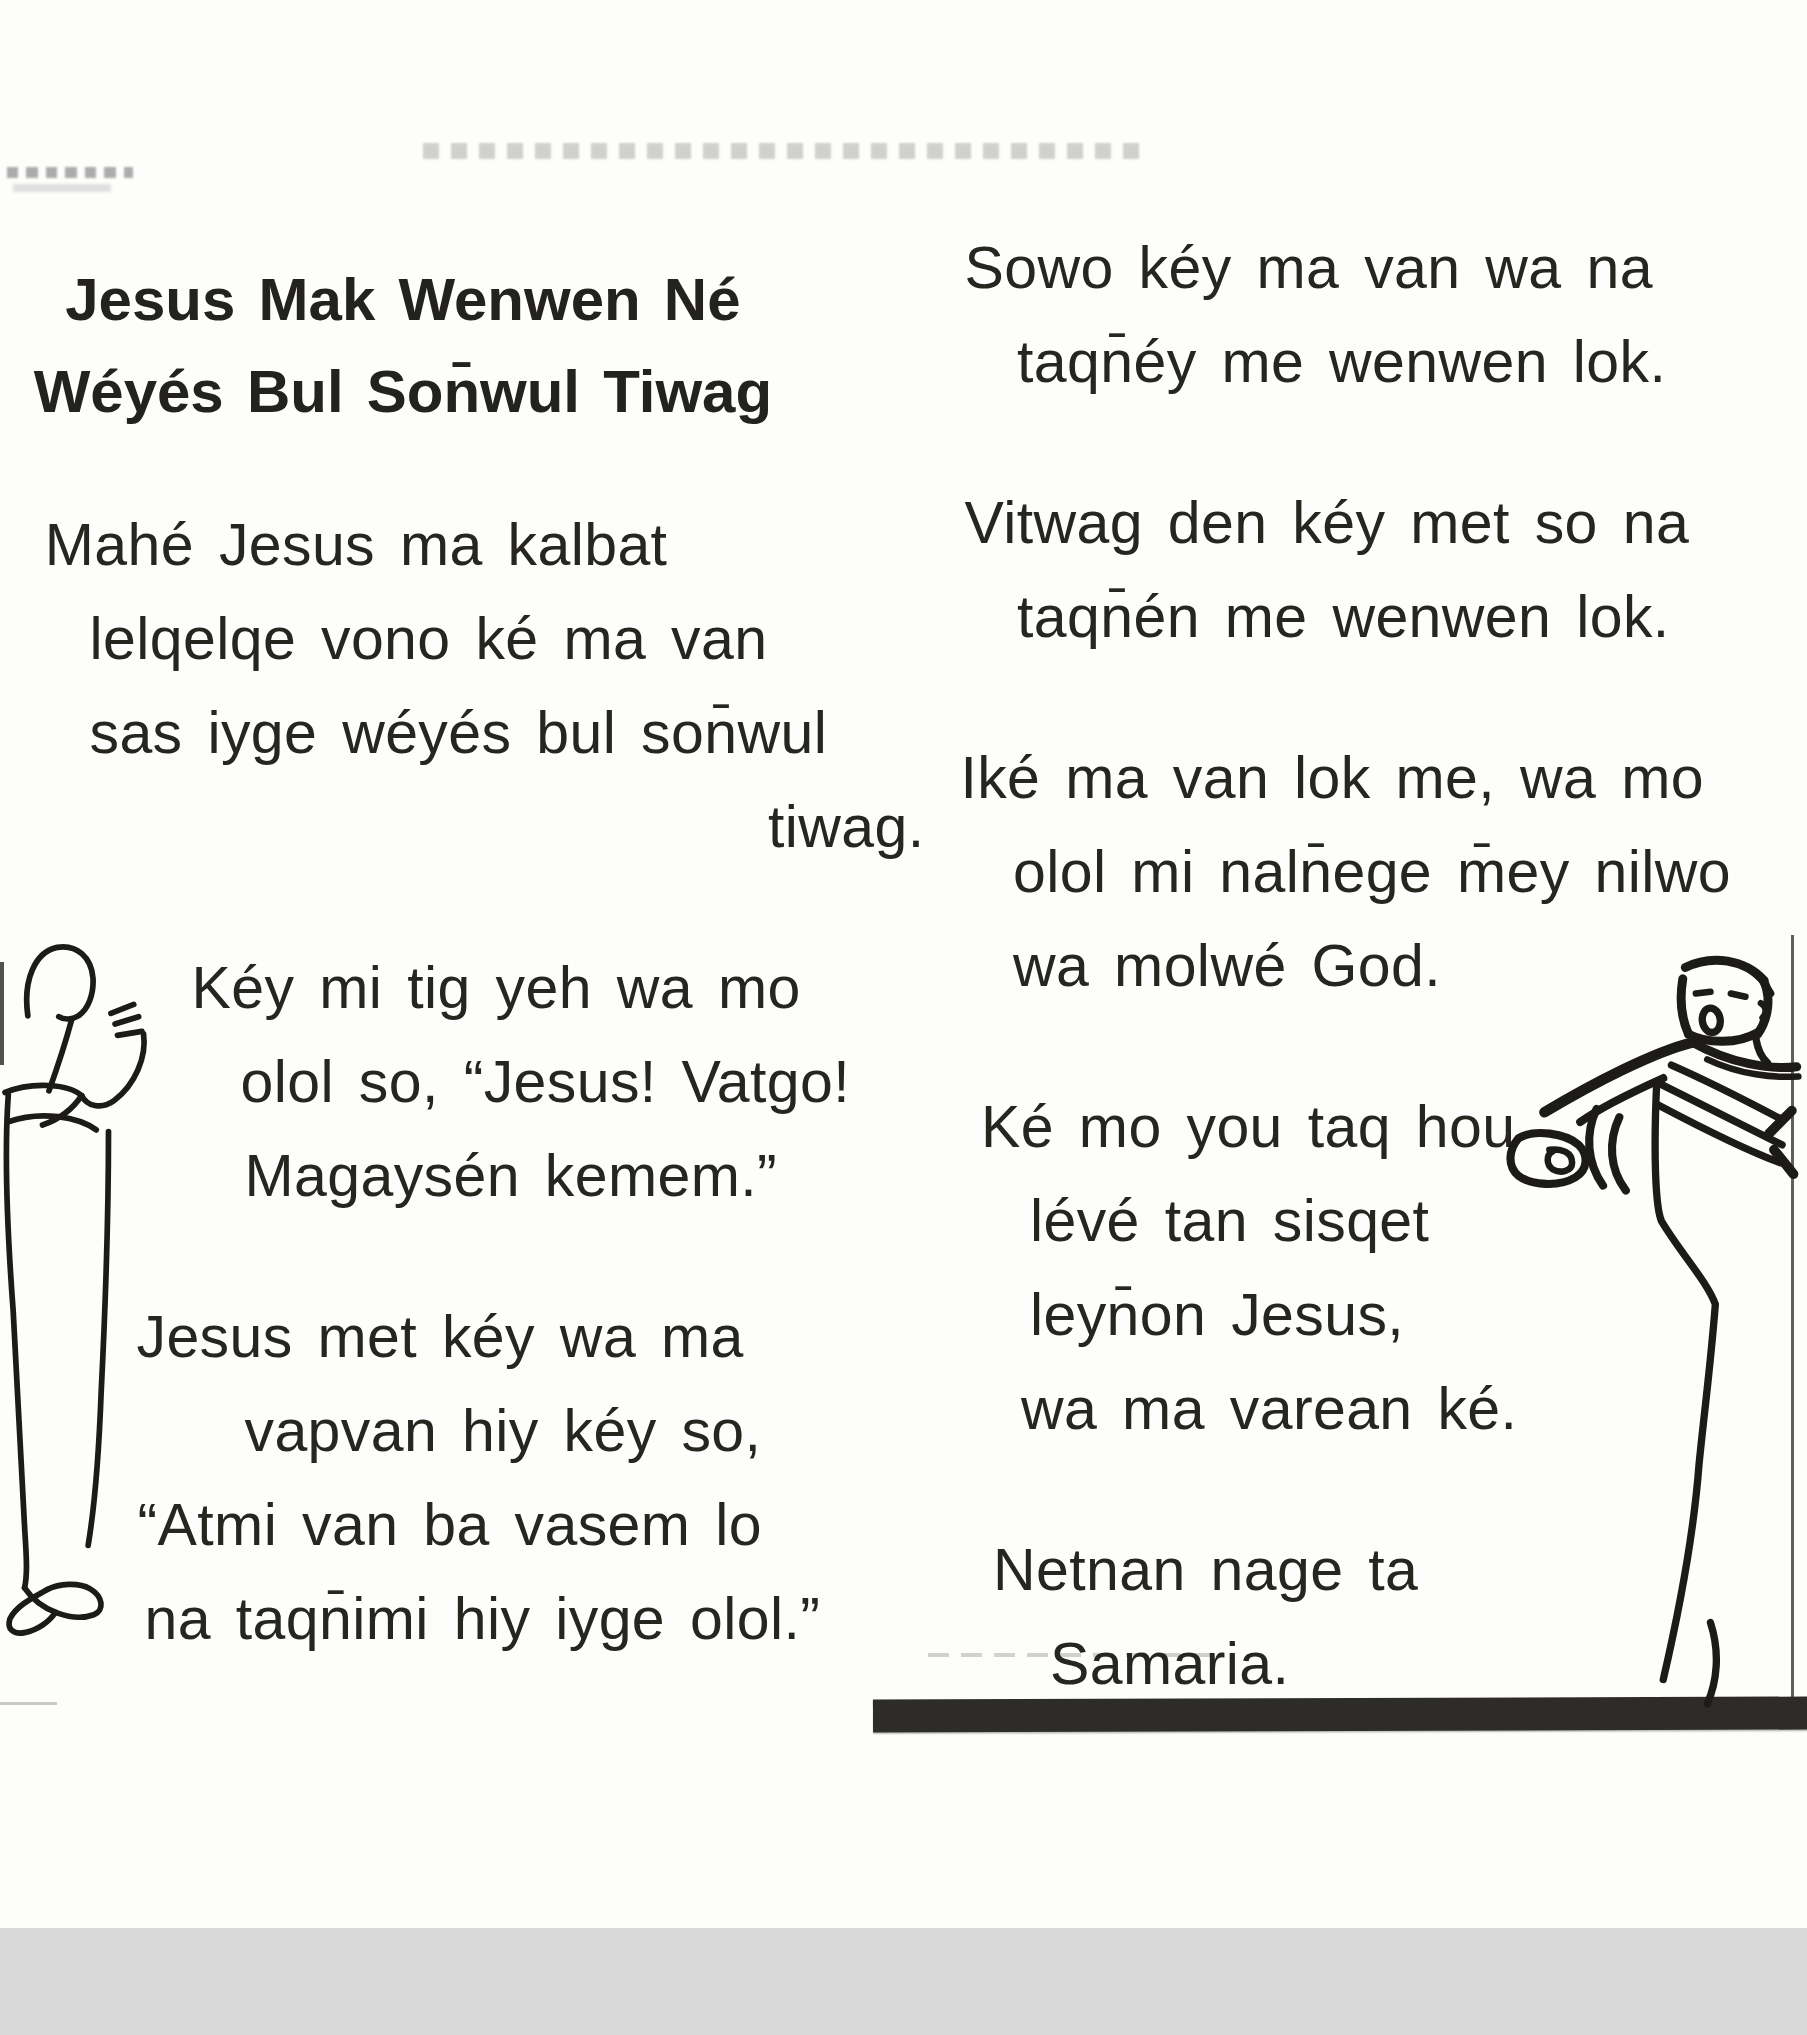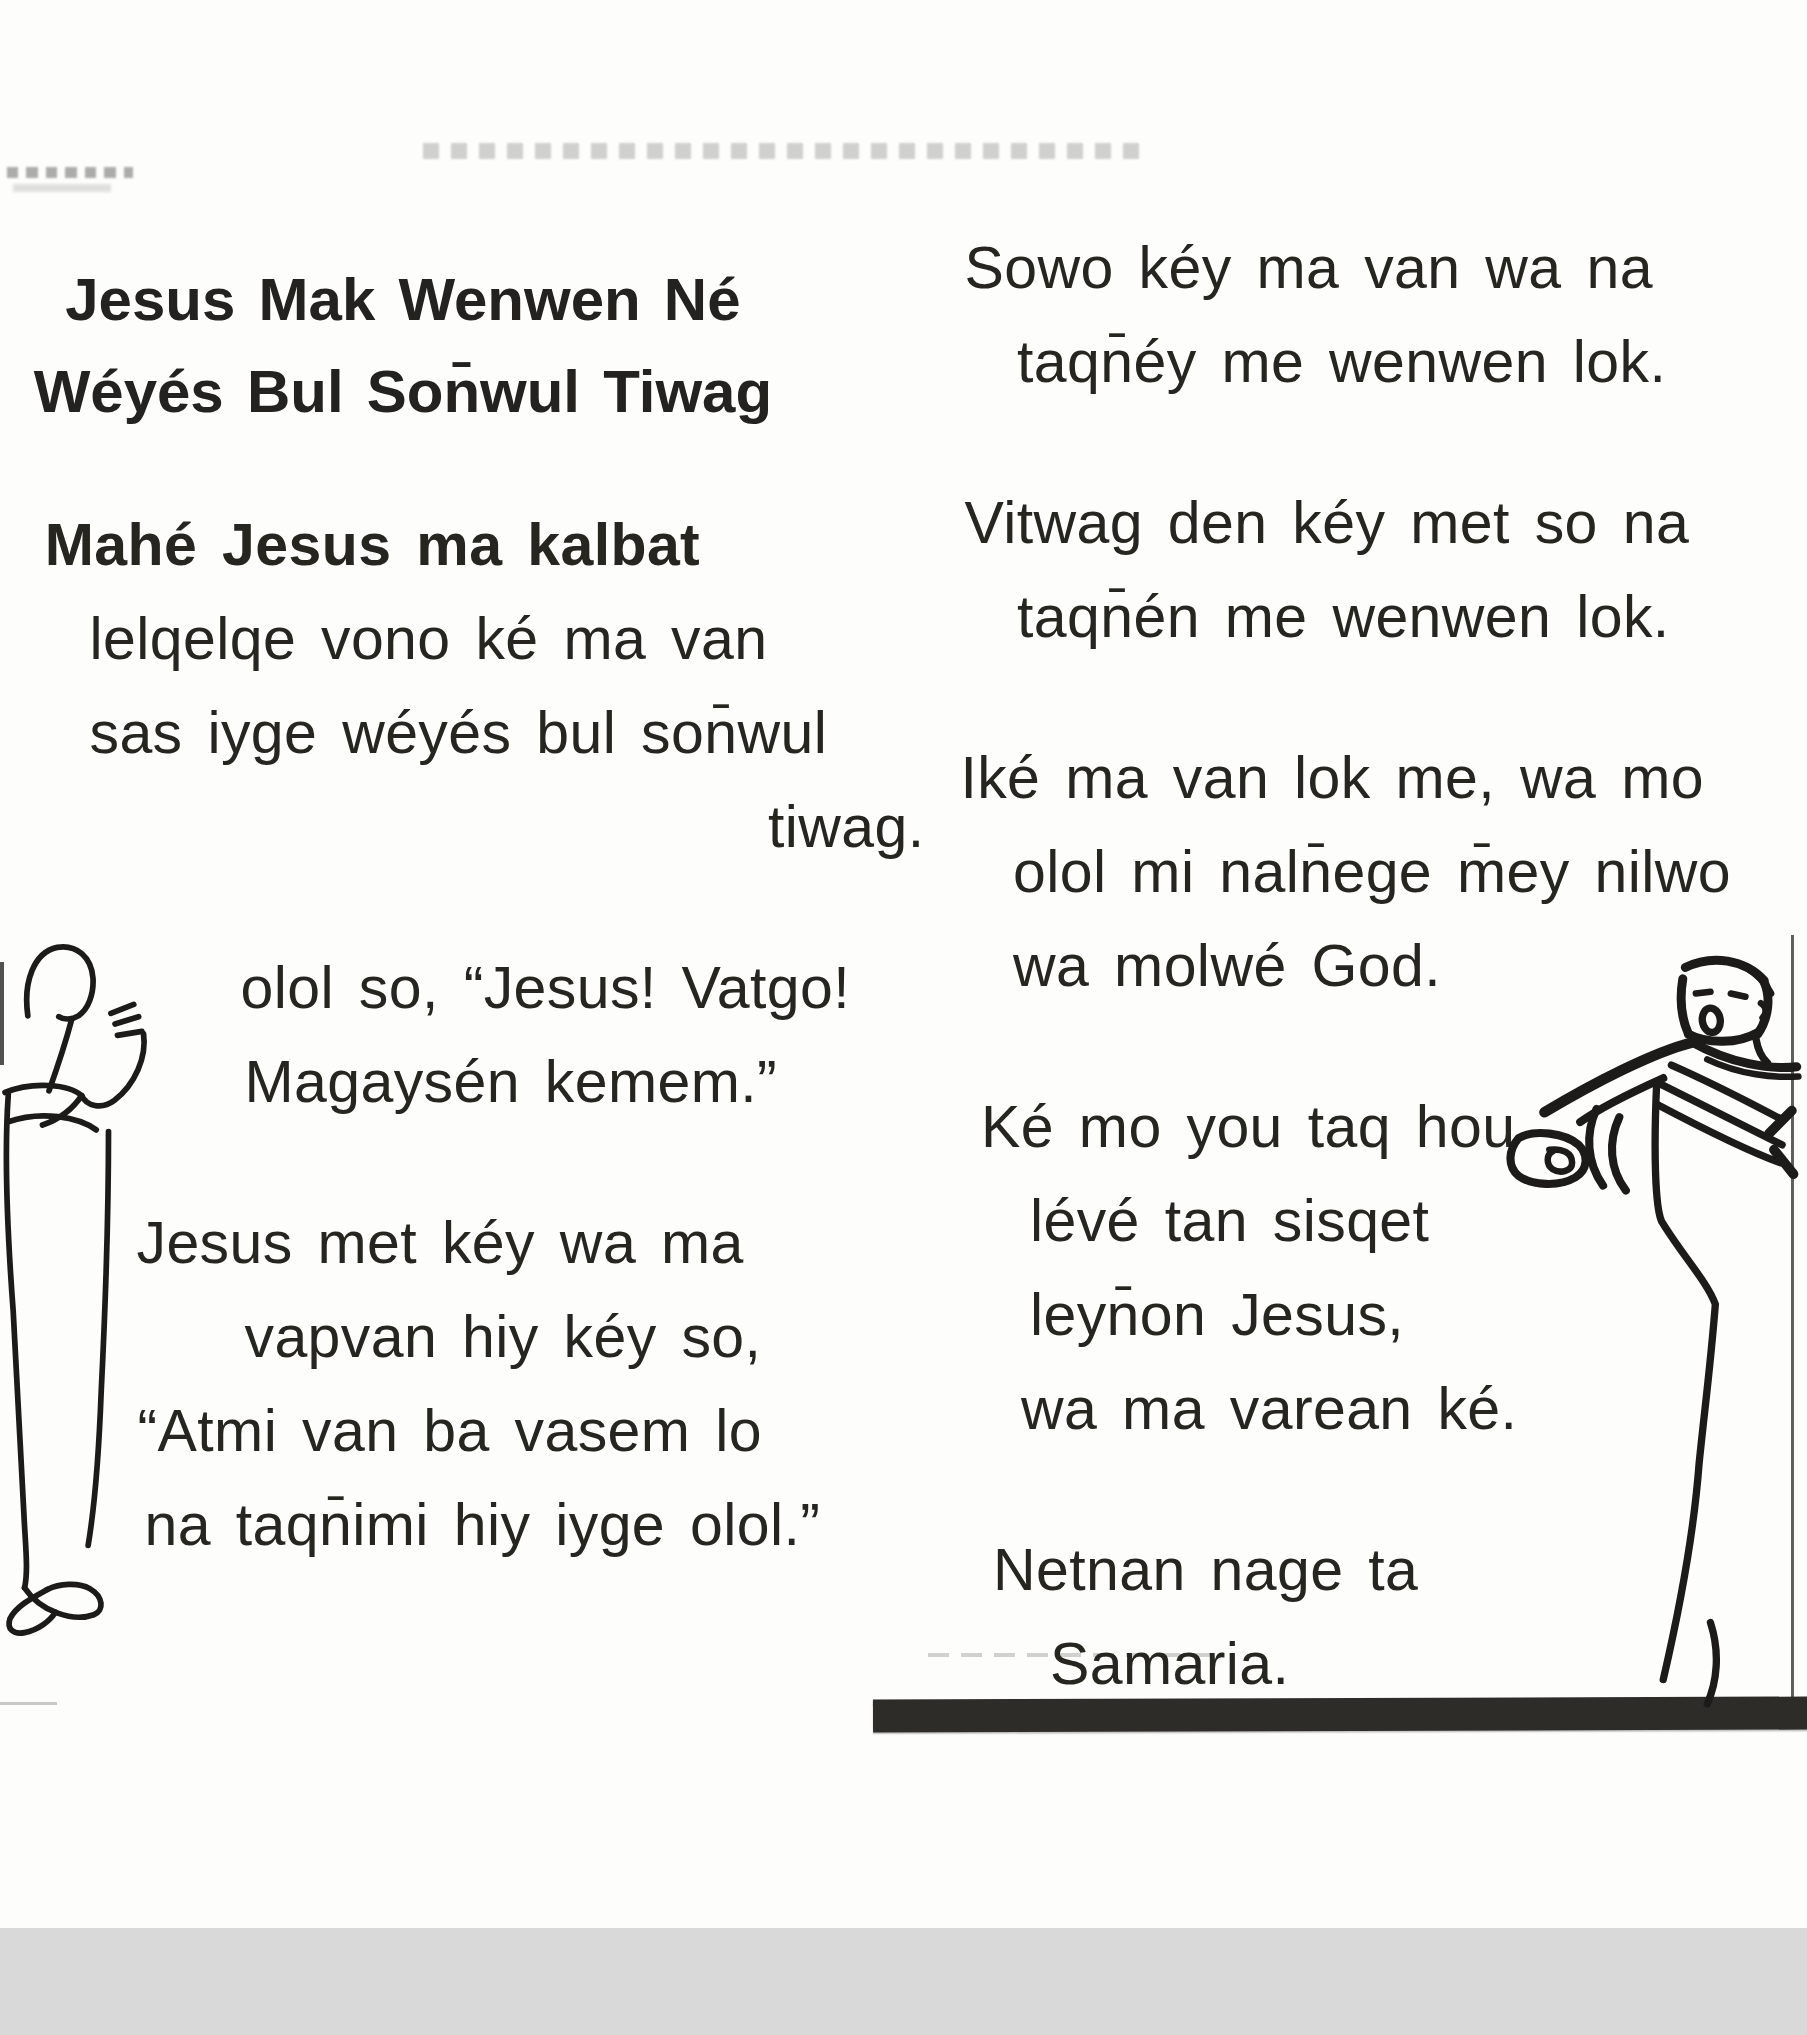--- a/index.html
+++ b/index.html
@@ -46,26 +46,27 @@
   <div class="artifact hem-shadow"></div>
   <div class="artifact binding-bar"></div>
 
   <div class="title">
     <div class="line">Jesus Mak Wenwen Né</div>
     <div class="line">Wéyés Bul Son̄wul Tiwag</div>
   </div>
 
   <div id="left-body" class="body-col">
       <div class="para">
-        <div class="line" style="margin-left: 16.3px; font-weight: bold;">Mahé Jesus ma kalbat</div>
+        <div class="line" style="margin-left: 16.3px;">Mahé Jesus ma kalbat</div>
         <div class="line" style="margin-left: 61px;">lelqelqe vono ké ma van</div>
         <div class="line" style="margin-left: 61px;">sas iyge wéyés bul son̄wul</div>
         <div class="line" style="margin-left: 61px; text-align: right;">tiwag.</div>
       </div>
       <div class="para">
+        <div class="line" style="margin-left: 163px;">Kéy mi tig yeh wa mo</div>
         <div class="line" style="margin-left: 212px;">olol so, “Jesus! Vatgo!</div>
         <div class="line" style="margin-left: 216px;">Magaysén kemem.”</div>
       </div>
       <div class="para">
         <div class="line" style="margin-left: 108px;">Jesus met kéy wa ma</div>
         <div class="line" style="margin-left: 216px;">vapvan hiy kéy so,</div>
         <div class="line" style="margin-left: 109px;">“Atmi van ba vasem lo</div>
         <div class="line" style="margin-left: 116px;">na taqn̄imi hiy iyge olol.”</div>
       </div>
     </div>

